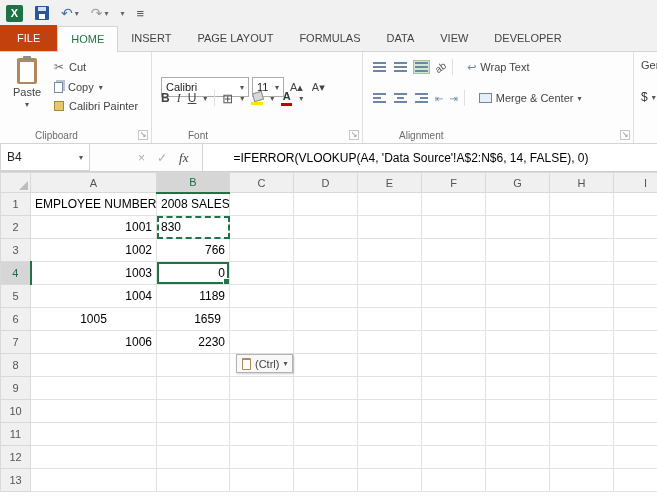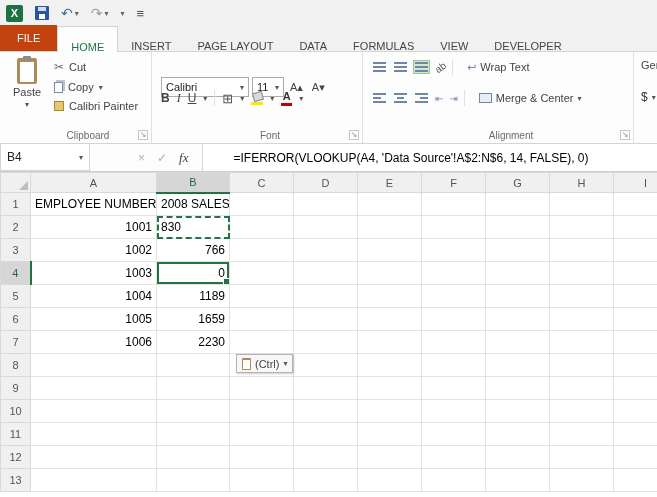--- a/index.html
+++ b/index.html
@@ -13,28 +13,28 @@
              display:flex; align-items:center; justify-content:center; border-radius:2px; }
   .save-icon { width:14px; height:14px; background:#2b579a; border-radius:1px; position:relative; }
   .save-icon::before { content:""; position:absolute; top:1px; left:3px; right:3px; height:4px; background:#cfe0f7; }
   .save-icon::after  { content:""; position:absolute; bottom:1px; left:4px; right:4px; height:5px; background:#fff; }
   .qat .dd { font-size:8px; color:#666; }
   .redo-glyph { color:#9a9a9a; }
   .menu-glyph { color:#555; font-size:13px; }
 
   
   .tabbar { height:26px; background:#f1f1f1; display:flex; align-items:flex-end; border-bottom:1px solid #d4d4d4; }
-  .tab { height:25px; line-height:25px; padding:8px 13px; font-size:11px; color:#444; white-space:nowrap; }
+  .tab { height:25px; line-height:25px; padding:0 13px; font-size:11px; color:#444; white-space:nowrap; }
   .tab.file { background:#c2410c; color:#fff; padding:0 17px; height:26px; line-height:26px; }
   .tab.active { background:#fdfdfd; color:#217346; border:1px solid #d4d4d4; border-bottom:none; height:26px; line-height:25px; margin-bottom:-1px; }
 
   
   .ribbon { height:92px; background:#fdfdfd; border-bottom:1px solid #d4d4d4; position:relative; font-size:11px; color:#444; }
   .grp { position:absolute; top:0; bottom:0; border-right:1px solid #e0e0e0; }
-  .grp-label { position:absolute; bottom:2px; left:8px; right:0; text-align:center; font-size:10px; color:#6a6a6a;margin-left:17px; }
+  .grp-label { position:absolute; bottom:2px; left:18px; right:0; font-size:10px; color:#6a6a6a;margin-left:17px; }
   .launcher { position:absolute; bottom:3px; right:3px; font-size:8px; color:#8a8a8a; border:1px solid #c6c6c6; width:10px; height:10px; line-height:8px; text-align:center; }
   .dd { font-size:8px; color:#555; }
 
   
   .grp-clip { left:0; width:152px; }
   .paste-btn { position:absolute; left:6px; top:6px; width:42px; height:70px; display:flex; flex-direction:column; align-items:center; justify-content:flex-start; gap:2px; }
   .clipboard-lg { width:20px; height:26px; background:#b0895a; border-radius:2px; position:relative; }
   .clipboard-lg::before { content:""; position:absolute; top:-2px; left:6px; width:8px; height:4px; background:#8c8c8c; border-radius:1px; }
   .clipboard-lg::after { content:""; position:absolute; top:4px; left:3px; right:3px; bottom:2px; background:#fff; }
   .clip-actions { position:absolute; left:54px; top:8px; display:flex; flex-direction:column; gap:7px; }
@@ -134,22 +134,22 @@
   <span class="qat-item">
       <span class="menu-glyph">≡</span>
     </span>
 </div>
 
 <div class="tabbar">
   <div class="tab file">FILE</div>
   <div class="tab active">HOME</div>
   <div class="tab">INSERT</div>
   <div class="tab">PAGE LAYOUT</div>
+  <div class="tab">FORMULAS</div>
   <div class="tab">DATA</div>
-  <div class="tab">FORMULAS</div>
   <div class="tab">VIEW</div>
   <div class="tab">DEVELOPER</div>
 </div>
 
 <div class="ribbon">
 
   <div class="grp grp-clip">
     <div class="paste-btn">
       <span class="clipboard-lg"></span>
       <span>Paste</span>
@@ -368,22 +368,22 @@
           <td></td>
           <td></td>
           <td></td>
           <td></td>
           <td></td>
           <td></td>
           <td></td>
         </tr>
         <tr>
           <th>6</th>
-          <td style="text-align: right;">1005</td>
-          <td style="text-align: right; padding-left: 33px;">1659</td>
+          <td style="text-align: center;">1005</td>
+          <td style="text-align: center; padding-left: 33px;">1659</td>
           <td></td>
           <td></td>
           <td></td>
           <td></td>
           <td></td>
           <td></td>
           <td></td>
         </tr>
         <tr>
           <th>7</th>

